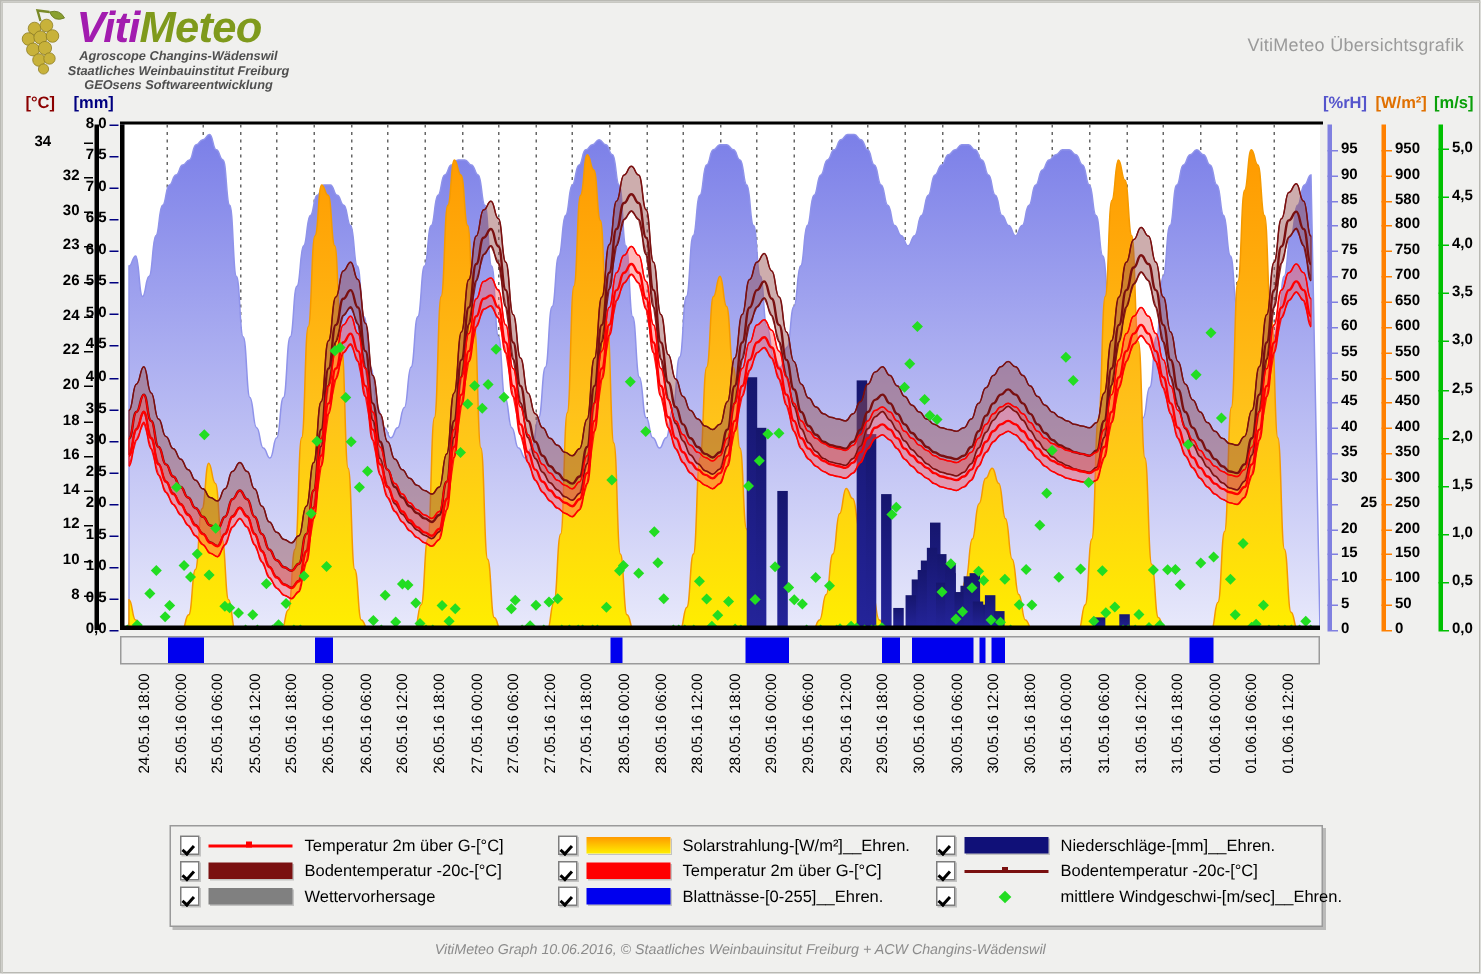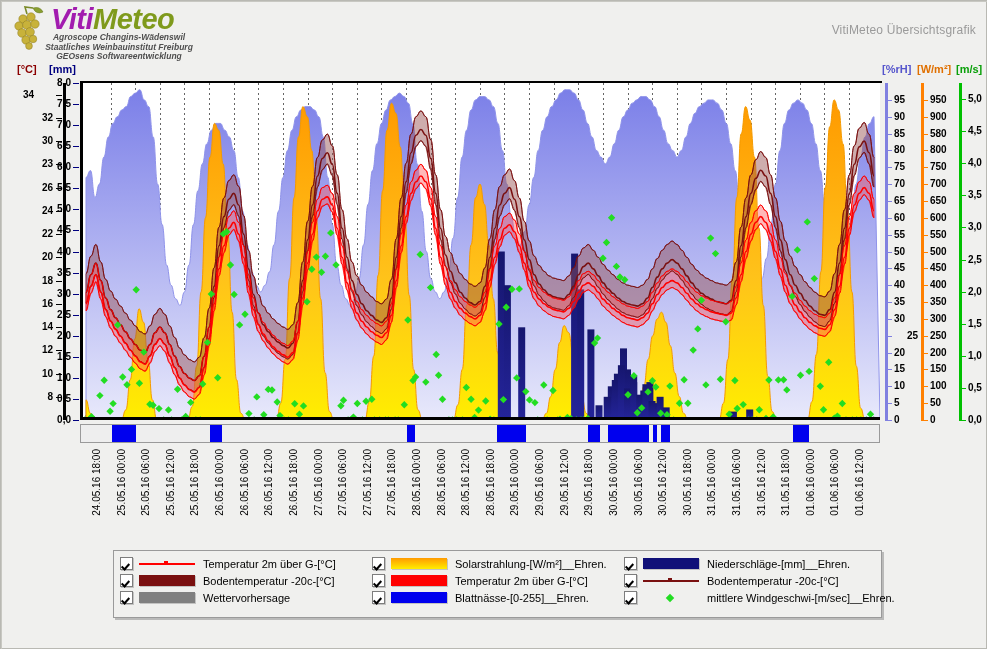--- a/index.html
+++ b/index.html
@@ -790,14 +790,15 @@
         <div class="lrow">
           <span class="cb"></span>
           <span class="sw-dot">
             <i style="background: rgb(34, 221, 34);"></i>
           </span>
           <span class="ltext">mittlere Windgeschwi-[m/sec]__Ehren.</span>
         </div>
       </div>
   </div>
 
+  <div id="footer">VitiMeteo Graph 10.06.2016, © Staatliches Weinbauinsitut Freiburg + ACW Changins-Wädenswil</div>
   <div class="outer-shadow"></div>
 </div>
 
 </body></html>

